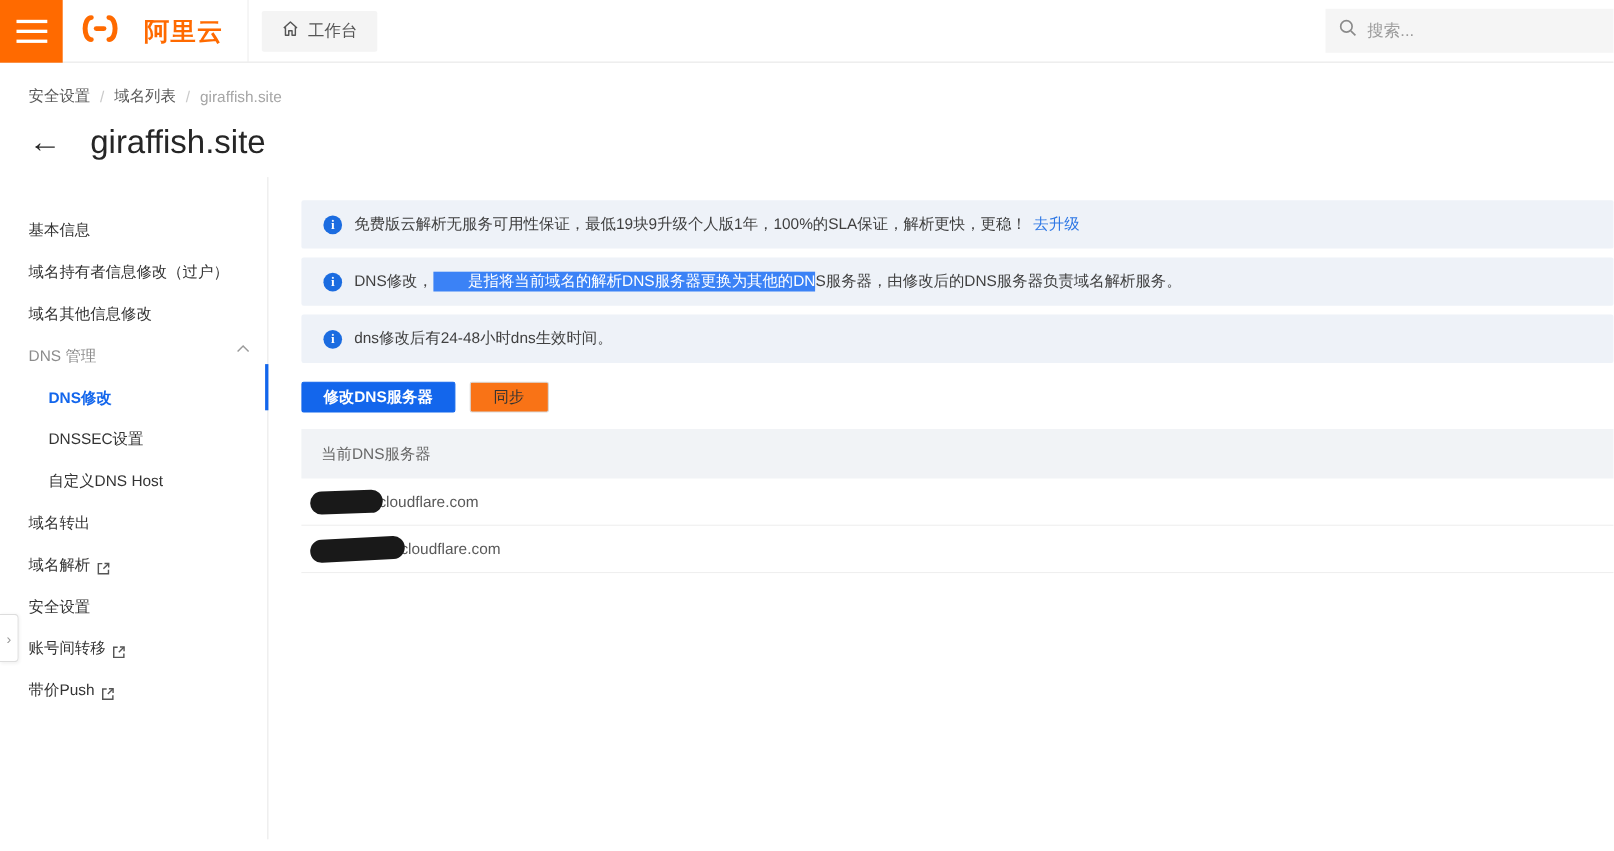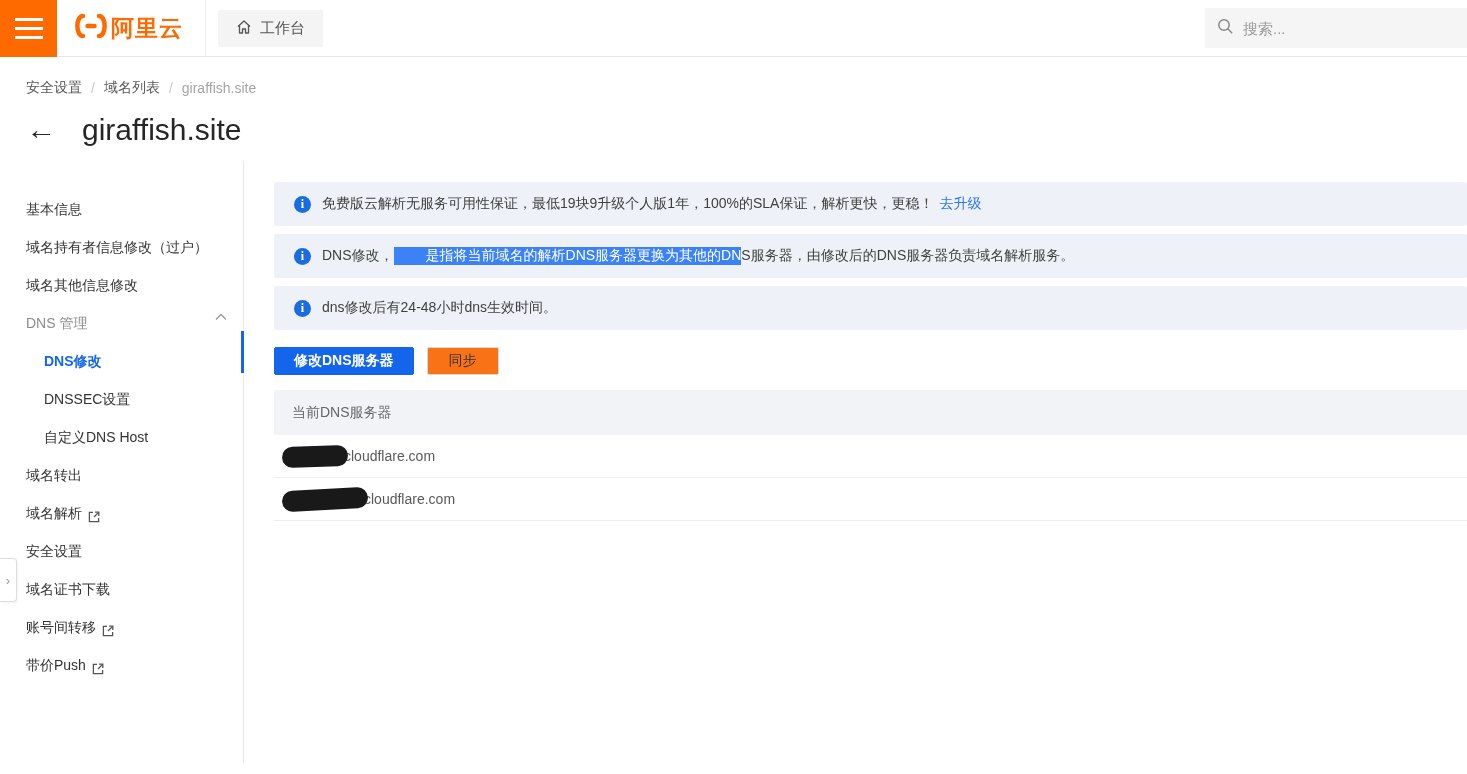--- a/index.html
+++ b/index.html
@@ -3,21 +3,21 @@
 <meta charset="utf-8">
 <style>
   * { margin:0; padding:0; box-sizing:border-box; }
   html,body { width:1467px; height:774px; overflow:hidden; background:#fff;
     font-family:"Liberation Sans","DejaVu Sans",sans-serif; color:#333; }
 
   
   .topbar { height:57px; display:flex; align-items:center; border-bottom:1px solid #e7e7e7; background:#fff; position:relative; }
   .hamburger { width:57px; height:57px; background:#ff6a00; display:flex; flex-direction:column; justify-content:center; align-items:center; gap:6px; cursor:pointer; flex:0 0 57px; }
   .hamburger i { display:block; width:28px; height:3px; background:#fff; }
-  .brand { display:flex; align-items:center; gap:0; padding:0 22px 0 14px; height:57px; border-right:1px solid #eee; }
+  .brand { display:flex; align-items:center; gap:20px; padding:0 22px 0 14px; height:57px; border-right:1px solid #eee; }
   .brand-name { color:#ff6a00; font-size:23px; font-weight:700; letter-spacing:1px; }
   .workbench { margin-left:12px; height:37px; padding:0 18px; background:#f4f4f4; border-radius:2px; display:flex; align-items:center; gap:8px; font-size:15px; color:#555; cursor:pointer; }
   .searchbox { position:absolute; right:0; top:8px; width:262px; height:40px; background:#f5f5f5; display:flex; align-items:center; padding:0 12px; gap:9px; }
   .searchbox input { border:none; outline:none; background:transparent; font-size:15px; color:#333; width:190px; font-family:inherit; }
   .searchbox input::placeholder { color:#9b9b9b; }
 
   
   .breadcrumb { margin:22px 0 0 26px; font-size:14px; color:#595959; display:flex; gap:9px; align-items:center; }
   .breadcrumb .sep { color:#c9c9c9; }
   .breadcrumb .crumb { cursor:pointer; }
@@ -152,23 +152,20 @@
             <path d="M10.6 7v3.6H1.4V1.4H5" stroke="#555" stroke-width="1.3" fill="none"></path>
             <path d="M7 1.2h3.8V5" stroke="#555" stroke-width="1.3" fill="none"></path>
             <path d="M10.6 1.4 L6 6" stroke="#555" stroke-width="1.3"></path>
           </svg>
       </span>
     </div>
     <div class="side-item">
         <span>安全设置</span>
       </div>
     <div class="side-item">
-        <span>域名证书下载</span>
-      </div>
-    <div class="side-item">
       <span>账号间转移</span>
       <span class="ext">
         <svg width="12" height="12" viewBox="0 0 12 12">
             <path d="M10.6 7v3.6H1.4V1.4H5" stroke="#555" stroke-width="1.3" fill="none"></path>
             <path d="M7 1.2h3.8V5" stroke="#555" stroke-width="1.3" fill="none"></path>
             <path d="M10.6 1.4 L6 6" stroke="#555" stroke-width="1.3"></path>
           </svg>
       </span>
     </div>
     <div class="side-item">

